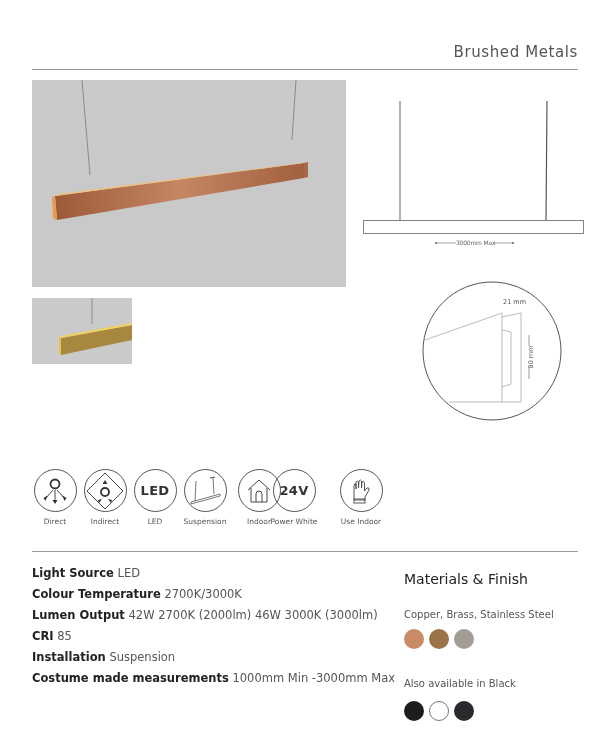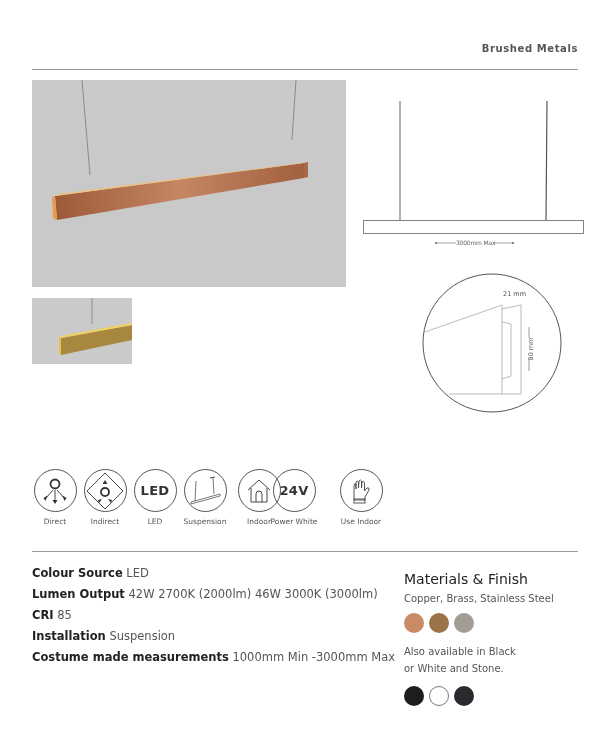--- a/index.html
+++ b/index.html
@@ -3,61 +3,61 @@
 <meta charset="utf-8">
 <style>
   * { box-sizing: border-box; margin: 0; padding: 0; }
   html, body { width: 600px; height: 756px; background: #ffffff; overflow: hidden; }
   body { position: relative; font-family: "DejaVu Sans", "Liberation Sans", sans-serif; color: #333; }
 
   .abs { position: absolute; }
 
   .page-title {
     position: absolute; right: 22px; top: 43px;
-    font-size: 10px; letter-spacing: 0.6px; color: #555; font-weight: 700;
+    font-size: 15px; letter-spacing: 0.6px; color: #555; font-weight: 400;
   }
   .divider { position: absolute; left: 32px; width: 546px; height: 1px; background: #9a9a9a; }
   .divider.top { top: 69px; }
   .divider.mid { top: 551px; }
 
   .main-photo {
     position: absolute; left: 32px; top: 80px; width: 314px; height: 207px;
     background: #c9c9c9; overflow: hidden;
   }
   .thumb-photo {
     position: absolute; left: 32px; top: 298px; width: 100px; height: 66px;
     background: #cacaca; overflow: hidden;
   }
   .main-photo svg, .thumb-photo svg { display: block; }
 
   .drawing-front { position: absolute; left: 360px; top: 95px; width: 230px; height: 160px; }
-  .drawing-detail { position: absolute; left: 419px; top: 272px; width: 150px; height: 142px; }
+  .drawing-detail { position: absolute; left: 419px; top: 280px; width: 150px; height: 142px; }
 
   .icons-row { position: absolute; left: 30px; top: 469px; width: 360px; height: 65px; }
   .feature {
     position: absolute; top: 0; width: 60px; text-align: center;
   }
   .feature .circle {
     width: 43px; height: 43px; border: 1.2px solid #555; border-radius: 50%;
     margin: 0 auto; display: flex; align-items: center; justify-content: center;
     color: #333;
   }
   .feature .circle .txt { font-size: 13px; font-weight: 700; color: #333; letter-spacing: 0.3px; }
   .feature .label { display: block; font-size: 7.5px; color: #555; margin-top: 5px; white-space: nowrap; }
 
   .specs { position: absolute; left: 32px; top: 563px; width: 360px; }
   .spec-line { font-size: 11.5px; line-height: 21px; color: #555; white-space: nowrap; }
   .spec-line .k { font-weight: 700; color: #222; }
 
   .finish { position: absolute; left: 404px; top: 571px; width: 180px; }
   .finish .heading { font-size: 14px; font-weight: 400; color: #222; }
-  .finish .desc { font-size: 10px; color: #555; margin-top: 6px; }
+  .finish .desc { font-size: 10px; color: #555; margin-top: 22px; }
   .swatches { display: flex; gap: 5px; margin-top: 9px; }
   .swatch { width: 20px; height: 20px; border-radius: 50%; }
-  .finish .also { font-size: 10px; color: #555; line-height: 17px; margin-top: 10px; }
+  .finish .also { font-size: 10px; color: #555; line-height: 17px; margin-top: 26px; }
   .swatch.outline { border: 1px solid #777; }
 </style>
 </head>
 <body>
 
 <div class="page-title">Brushed Metals</div>
 <div class="divider top"></div>
 
 <div class="main-photo">
   <svg width="314" height="207" viewBox="0 0 314 207">
@@ -189,21 +189,24 @@
       </svg>
     </div>
     <span class="label">Use Indoor</span>
   </div>
 </div>
 
 <div class="divider mid"></div>
 
 <div class="specs">
   <div class="spec-line">
-    <span class="k">Colour Source</span> <span>LED</span>
+    <span class="k">Light Source</span> <span>LED</span>
+  </div>
+  <div class="spec-line">
+    <span class="k">Colour Temperature</span> <span>2700K/3000K</span>
   </div>
   <div class="spec-line">
     <span class="k">Lumen Output</span> <span>42W 2700K (2000lm) 46W 3000K (3000lm)</span>
   </div>
   <div class="spec-line">
     <span class="k">CRI</span> <span>85</span>
   </div>
   <div class="spec-line">
     <span class="k">Installation</span> <span>Suspension</span>
   </div>
@@ -215,20 +218,19 @@
 <div class="finish">
   <div class="heading">Materials &amp; Finish</div>
   <div class="desc">Copper, Brass, Stainless Steel</div>
   <div class="swatches">
     <div class="swatch" style="background:#c98a66;" title="Copper"></div>
     <div class="swatch" style="background:#9a7448;" title="Brass"></div>
     <div class="swatch" style="background:#a29d95;" title="Stainless Steel"></div>
   </div>
   <div class="also">
     <div>Also available in Black</div>
-    <div>or White and Stone.</div>
   </div>
   <div class="swatches" style="margin-top:9px;">
     <div class="swatch" style="background:#1e1c1d;" title="Black"></div>
     <div class="swatch outline" style="background:#ffffff;" title="White"></div>
     <div class="swatch" style="background:#2a2a2e;" title="Stone"></div>
   </div>
 </div>
 
 </body></html>

